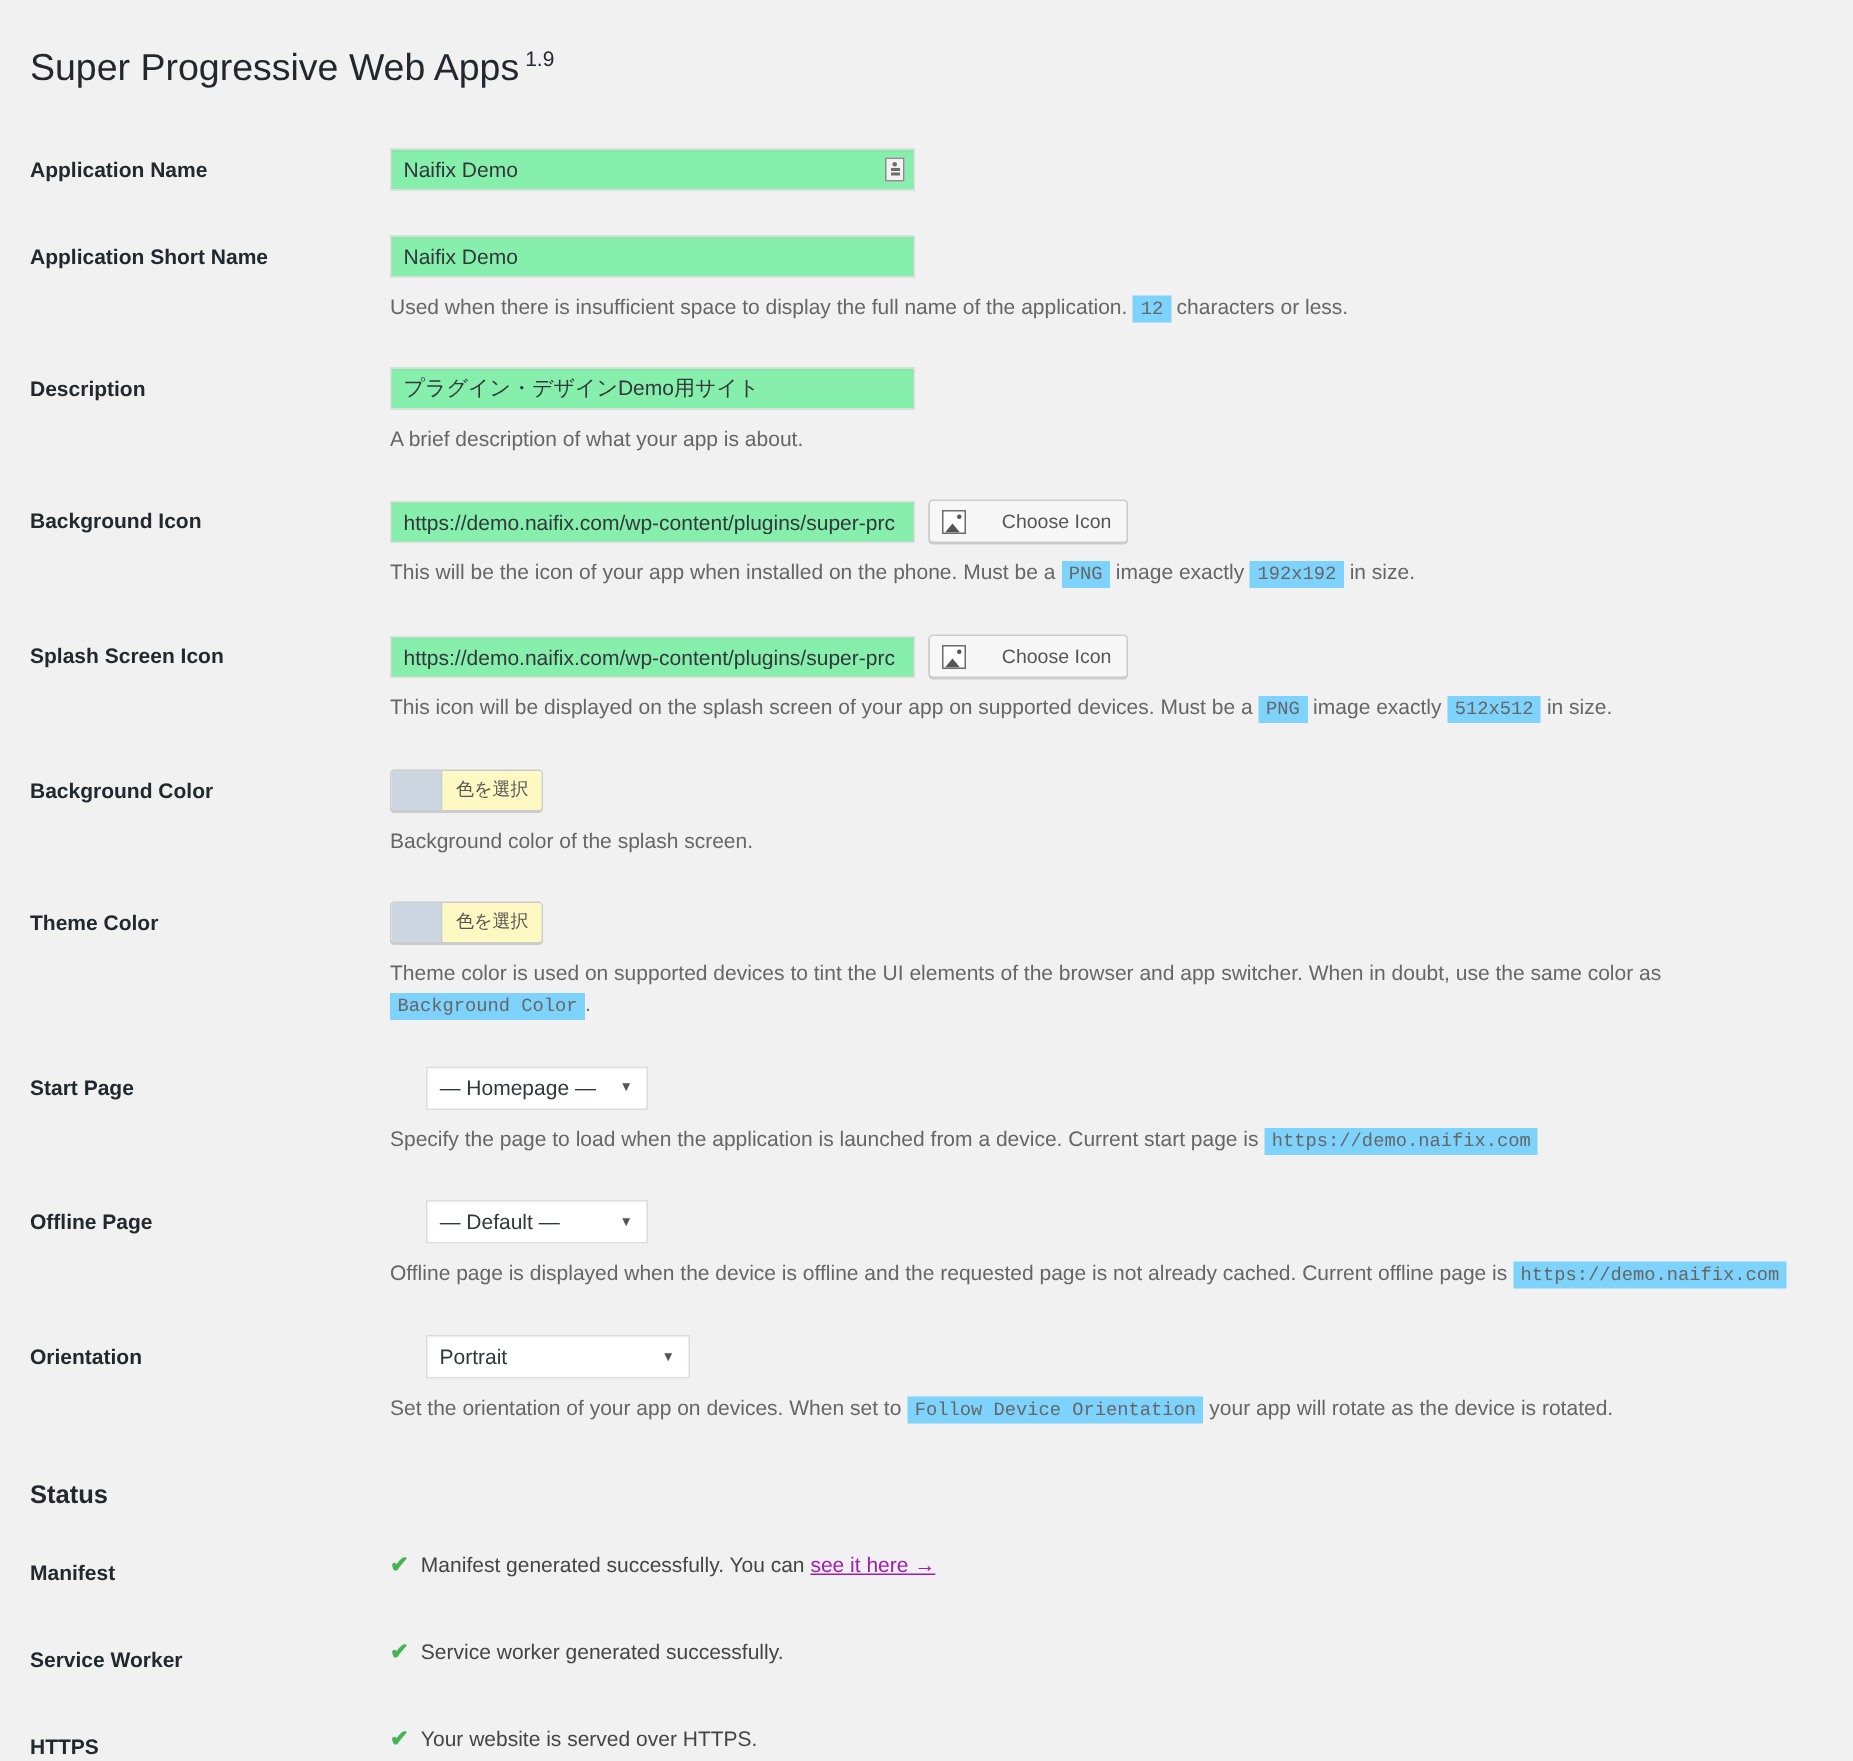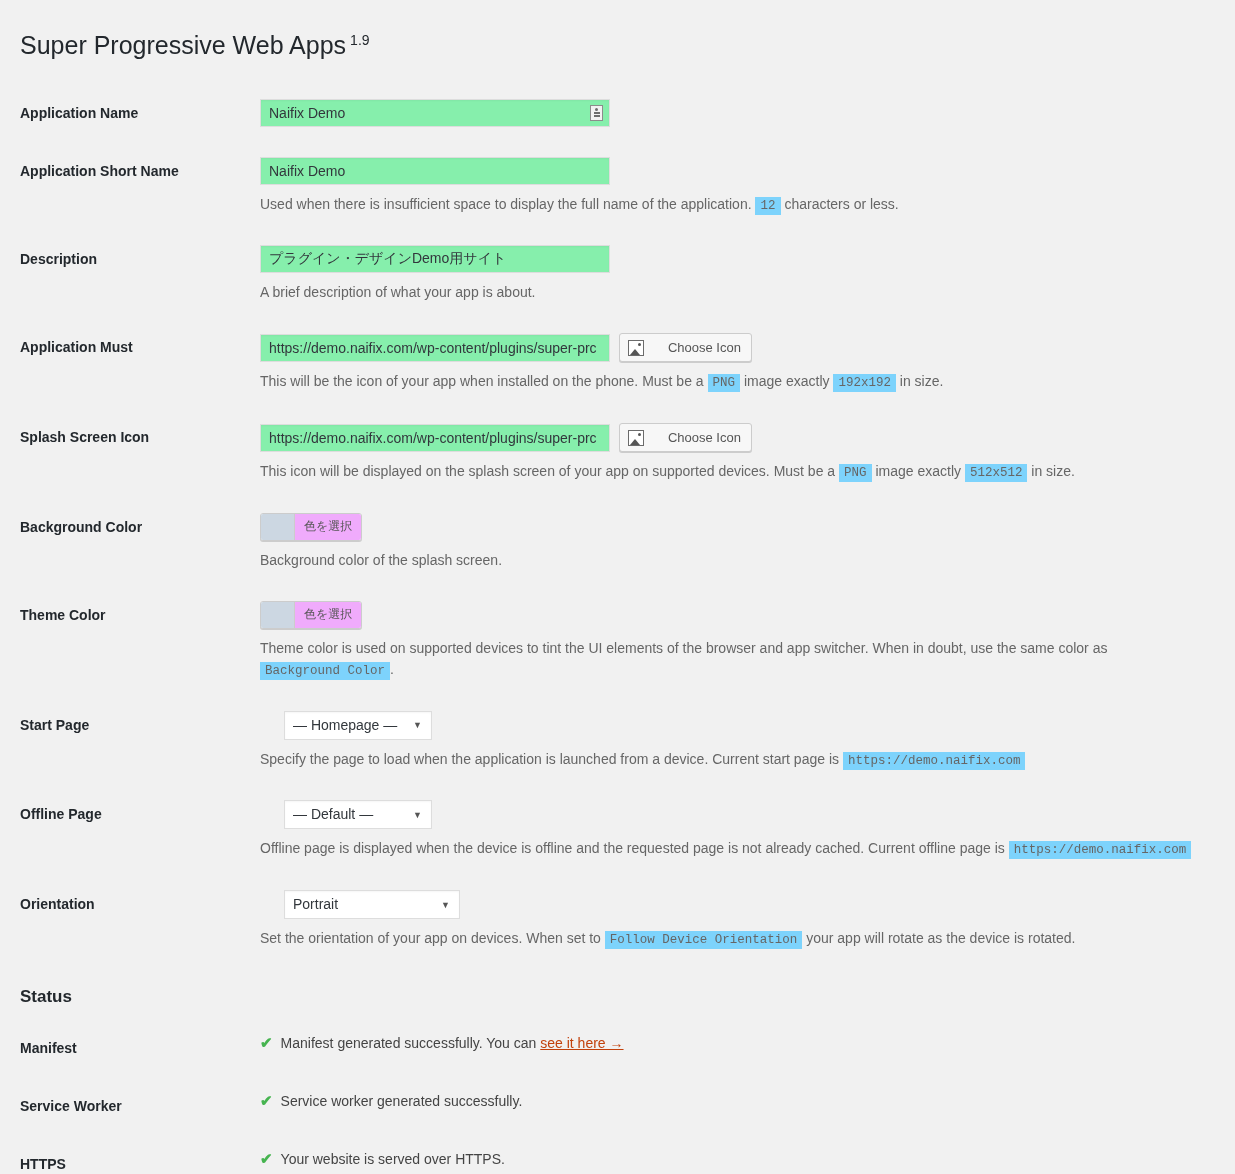--- a/index.html
+++ b/index.html
@@ -184,21 +184,21 @@
   }
   .color-swatch {
     width: 33px;
     background: #ccd7e2;
     border-right: 1px solid #ccc;
   }
   .color-btn {
     display: flex;
     align-items: center;
     padding: 0 9px;
-    background: #f0abfc;
+    background: #fef9c3;
     color: #555;
     font-size: 12px;
     font-family: "Liberation Sans", sans-serif;
     cursor: pointer;
     border: none;
     white-space: nowrap;
   }
 
   .select-wrap {
     position: relative;
@@ -244,21 +244,21 @@
     color: #444;
   }
   .check-icon {
     color: #46b450;
     font-size: 15px;
     font-weight: bold;
     line-height: 1;
     flex: none;
   }
   a.wp-link {
-    color: #c2410c;
+    color: #a21caf;
     text-decoration: underline;
   }
 </style>
 </head>
 <body>
 
 <div class="wrap">
 
   <h1 class="page-title">
     <span>Super Progressive Web Apps</span><span class="ver">1.9</span>
@@ -295,21 +295,21 @@
 
       <tr>
         <th>Description</th>
         <td>
           <input class="regular-text" type="text" value="プラグイン・デザインDemo用サイト" style="">
           <p class="desc">A brief description of what your app is about.</p>
         </td>
       </tr>
 
       <tr>
-        <th>Application Must</th>
+        <th>Background Icon</th>
         <td>
           <input class="regular-text" type="text" value="https://demo.naifix.com/wp-content/plugins/super-prc" style="">
           <button class="choose-icon" type="button">
             <span class="media-icon"></span>
             <span>Choose Icon</span>
           </button>
           <p class="desc">
             <span>This will be the icon of your app when installed on the phone. Must be a</span>
             <code>PNG</code>
             <span>image exactly</span>

